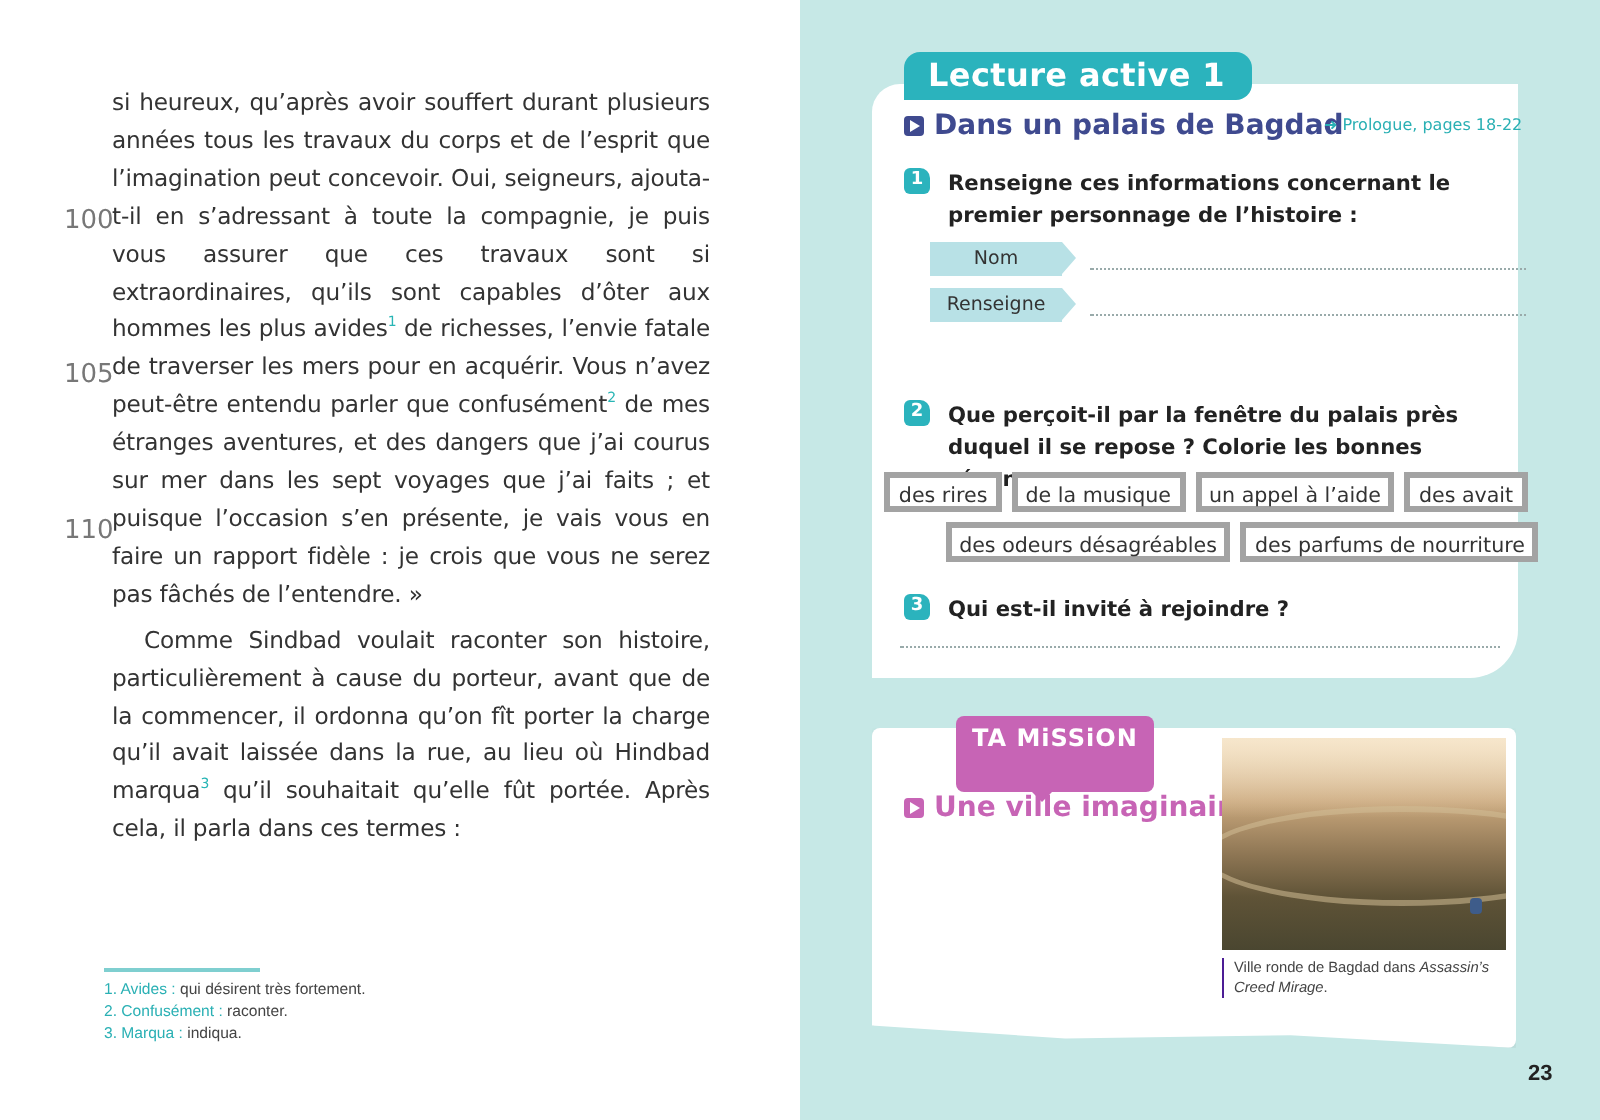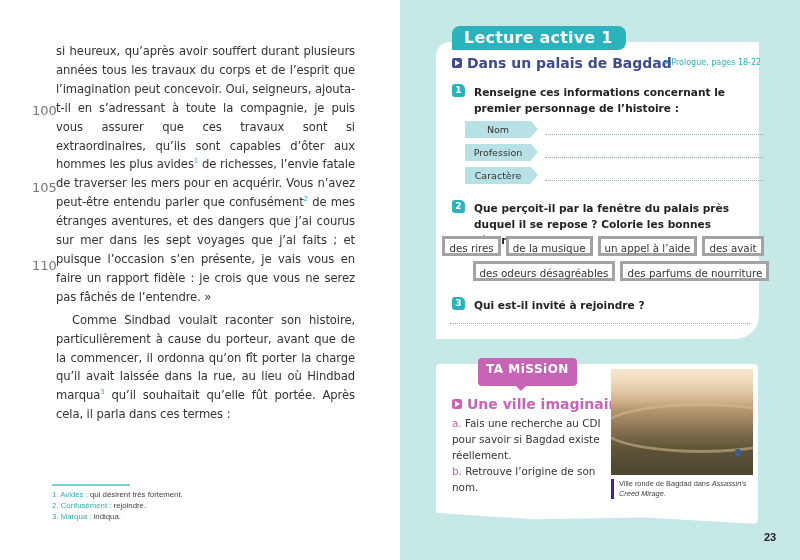--- a/index.html
+++ b/index.html
@@ -55,54 +55,54 @@
   .chips-1 { top: 236px; }
   .chips-2 { top: 261px; left: 76px; }
   .chip { border: 3px solid #a3a3a3; padding: 0 4px; height: 20px; line-height: 18px; font-size: 10.3px; color: #333; background: #fff; white-space: nowrap; }
 
   .q3-num { left: 52px; top: 297px; }
   .q3-text { left: 74px; top: 297px; }
   .q3-line { position: absolute; left: 50px; top: 323px; width: 300px; border-bottom: 1px dotted #9aa; }
 
   
   .card2 { position: absolute; left: 36px; top: 364px; width: 322px; height: 160px; background: #fff; border-radius: 4px; clip-path: polygon(0 0, 100% 0, 100% 100%, 65% 96%, 30% 97%, 0 93%); box-shadow: 0 2px 4px rgba(0,0,0,0.1); }
-  .mission-tab { position: absolute; left: 78px; top: 358px; height: 28px; padding: 0 8px; background: #c764b5; color: #fff; font-weight: bold; font-size: 12px; line-height: 22px; border-radius: 4px; letter-spacing: 0.5px; }
+  .mission-tab { position: absolute; left: 78px; top: 358px; height: 38px; padding: 0 8px; background: #c764b5; color: #fff; font-weight: bold; font-size: 12px; line-height: 22px; border-radius: 4px; letter-spacing: 0.5px; }
   .mission-tab::after { content: ""; position: absolute; left: 38px; bottom: -5px; border-top: 5px solid #c764b5; border-left: 5px solid transparent; border-right: 5px solid transparent; }
 
   .mission-head { position: absolute; left: 52px; top: 396px; display: flex; align-items: center; }
   .play-sq.purple { background: #c764b5; }
   .mission-title { font-size: 14px; color: #c764b5; font-weight: bold; }
   .mission-body { position: absolute; left: 52px; top: 415px; width: 155px; font-size: 10.4px; line-height: 16px; color: #333; }
   .mission-body .lbl { color: #c764b5; }
 
   .photo { position: absolute; left: 211px; top: 369px; width: 142px; height: 106px; background: linear-gradient(180deg, #e9d3b2 0%, #c9a77c 30%, #8e7654 55%, #5f5337 75%, #4a4630 100%); overflow: hidden; }
   .photo .ring { position: absolute; left: -10px; top: 34px; width: 200px; height: 50px; border: 3px solid rgba(210,190,150,0.55); border-radius: 50%; }
   .photo .haze { position: absolute; left: 0; top: 0; width: 100%; height: 40px; background: linear-gradient(180deg, rgba(250,235,210,0.8), rgba(250,235,210,0)); }
   .photo .fig { position: absolute; left: 124px; top: 80px; width: 6px; height: 8px; background: #3e5c8a; border-radius: 2px; }
-  .photo-caption { position: absolute; left: 211px; top: 479px; width: 148px; font-size: 7.4px; line-height: 10px; color: #444; font-family: "Liberation Sans", sans-serif; border-left: 3px solid #4c1d95; padding-left: 5px; }
+  .photo-caption { position: absolute; left: 211px; top: 479px; width: 148px; font-size: 7.4px; line-height: 10px; color: #444; font-family: "Liberation Sans", sans-serif; border-left: 1px solid #4c1d95; padding-left: 5px; }
   .photo-caption i { font-style: italic; }
 
   .page-num-right { position: absolute; left: 364px; top: 531px; font-size: 11px; color: #222; font-weight: bold; font-family: Liberation Sans, sans-serif; }
 </style>
 </head>
 <body>
 
 <div class="left-page">
   <div class="prose">
     <p><span>si heureux, qu’après avoir souffert durant plusieurs années tous les travaux du corps et de l’esprit que l’imagination peut concevoir. Oui, seigneurs, ajouta-t-il en s’adressant à toute la compagnie, je puis vous assurer que ces travaux sont si extraordinaires, qu’ils sont capables d’ôter aux hommes les plus avides</span><sup>1</sup><span> de richesses, l’envie fatale de traverser les mers pour en acquérir. Vous n’avez peut-être entendu parler que confusément</span><sup>2</sup><span> de mes étranges aventures, et des dangers que j’ai courus sur mer dans les sept voyages que j’ai faits ; et puisque l’occasion s’en présente, je vais vous en faire un rapport fidèle : je crois que vous ne serez pas fâchés de l’entendre. »</span></p>
     <p class="indent"><span>Comme Sindbad voulait raconter son histoire, particulièrement à cause du porteur, avant que de la commencer, il ordonna qu’on fît porter la charge qu’il avait laissée dans la rue, au lieu où Hindbad marqua</span><sup>3</sup><span> qu’il souhaitait qu’elle fût portée. Après cela, il parla dans ces termes :</span></p>
   </div>
   <span class="line-num ln-100">100</span>
   <span class="line-num ln-105">105</span>
   <span class="line-num ln-110">110</span>
 
   <div class="fn-rule"></div>
   <div class="footnotes">
     <div><span class="term">1. Avides :</span><span> qui désirent très fortement.</span></div>
-    <div><span class="term">2. Confusément :</span><span> rejoindre.</span></div>
+    <div><span class="term">2. Confusément :</span><span> raconter.</span></div>
     <div><span class="term">3. Marqua :</span><span> indiqua.</span></div>
   </div>
   <div class="page-num-left">22</div>
 </div>
 
 <div class="right-page">
   <div class="card1"></div>
   <div class="la-tab">Lecture active 1</div>
 
   <div class="card1-head">
@@ -112,25 +112,21 @@
   <div class="prologue-link">➜ Prologue, pages 18-22</div>
 
   <div class="qnum q1-num">1</div>
   <div class="qtext q1-text">Renseigne ces informations concernant le premier personnage de l’histoire :</div>
 
   <div class="field-row fr-1">
     <div class="field-label">Nom</div>
     <div class="field-line"></div>
   </div>
   <div class="field-row fr-2">
-    <div class="field-label">Profession</div>
-    <div class="field-line"></div>
-  </div>
-  <div class="field-row fr-3">
-    <div class="field-label">Caractère</div>
+    <div class="field-label">Renseigne</div>
     <div class="field-line"></div>
   </div>
 
   <div class="qnum q2-num">2</div>
   <div class="qtext q2-text">Que perçoit-il par la fenêtre du palais près duquel il se repose ? Colorie les bonnes réponses.</div>
   <div class="chips chips-1">
     <span class="chip">des rires</span>
     <span class="chip">de la musique</span>
     <span class="chip">un appel à l’aide</span>
     <span class="chip">des avait</span>
@@ -143,24 +139,20 @@
   <div class="qnum q3-num">3</div>
   <div class="qtext q3-text">Qui est-il invité à rejoindre ?</div>
   <div class="q3-line"></div>
 
   <div class="card2"></div>
   <div class="mission-tab">TA MiSSiON</div>
   <div class="mission-head">
     <span class="play-sq purple"></span>
     <span class="mission-title">Une ville imaginaire ?</span>
   </div>
-  <div class="mission-body">
-    <div><span class="lbl">a.</span><span> Fais une recherche au CDI pour savoir si Bagdad existe réellement.</span></div>
-    <div><span class="lbl">b.</span><span> Retrouve l’origine de son nom.</span></div>
-  </div>
 
   <div class="photo" title="Ville ronde de Bagdad">
     <div class="haze"></div>
     <div class="ring"></div>
     <div class="fig"></div>
   </div>
   <div class="photo-caption"><span>Ville ronde de Bagdad dans </span><i>Assassin’s Creed Mirage</i><span>.</span></div>
 
   <div class="page-num-right">23</div>
 </div>

